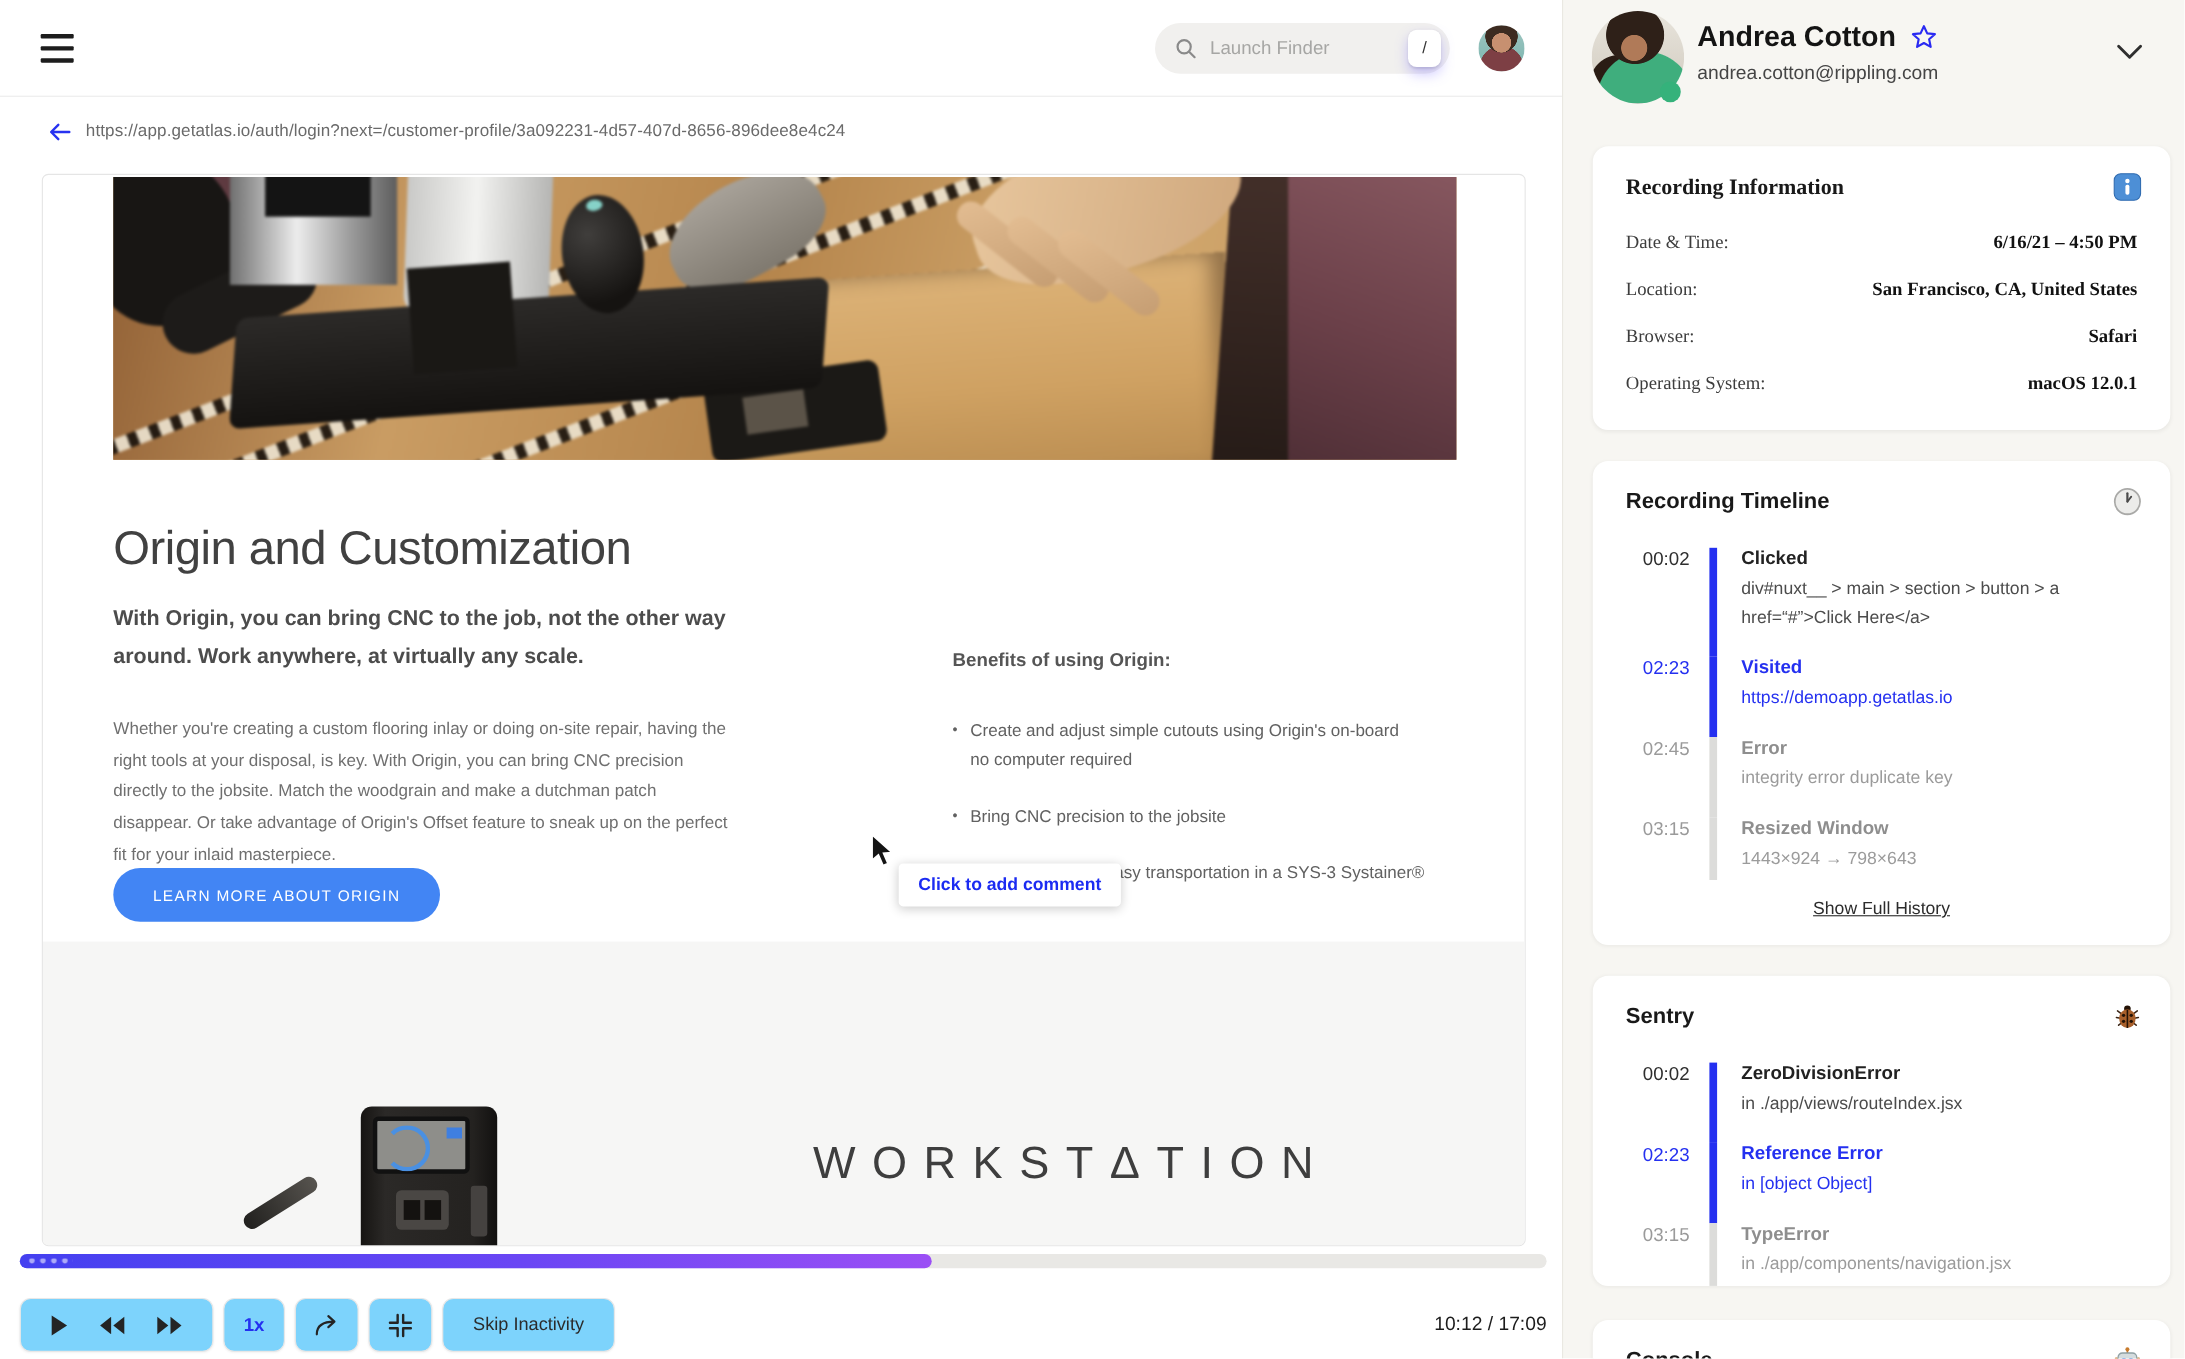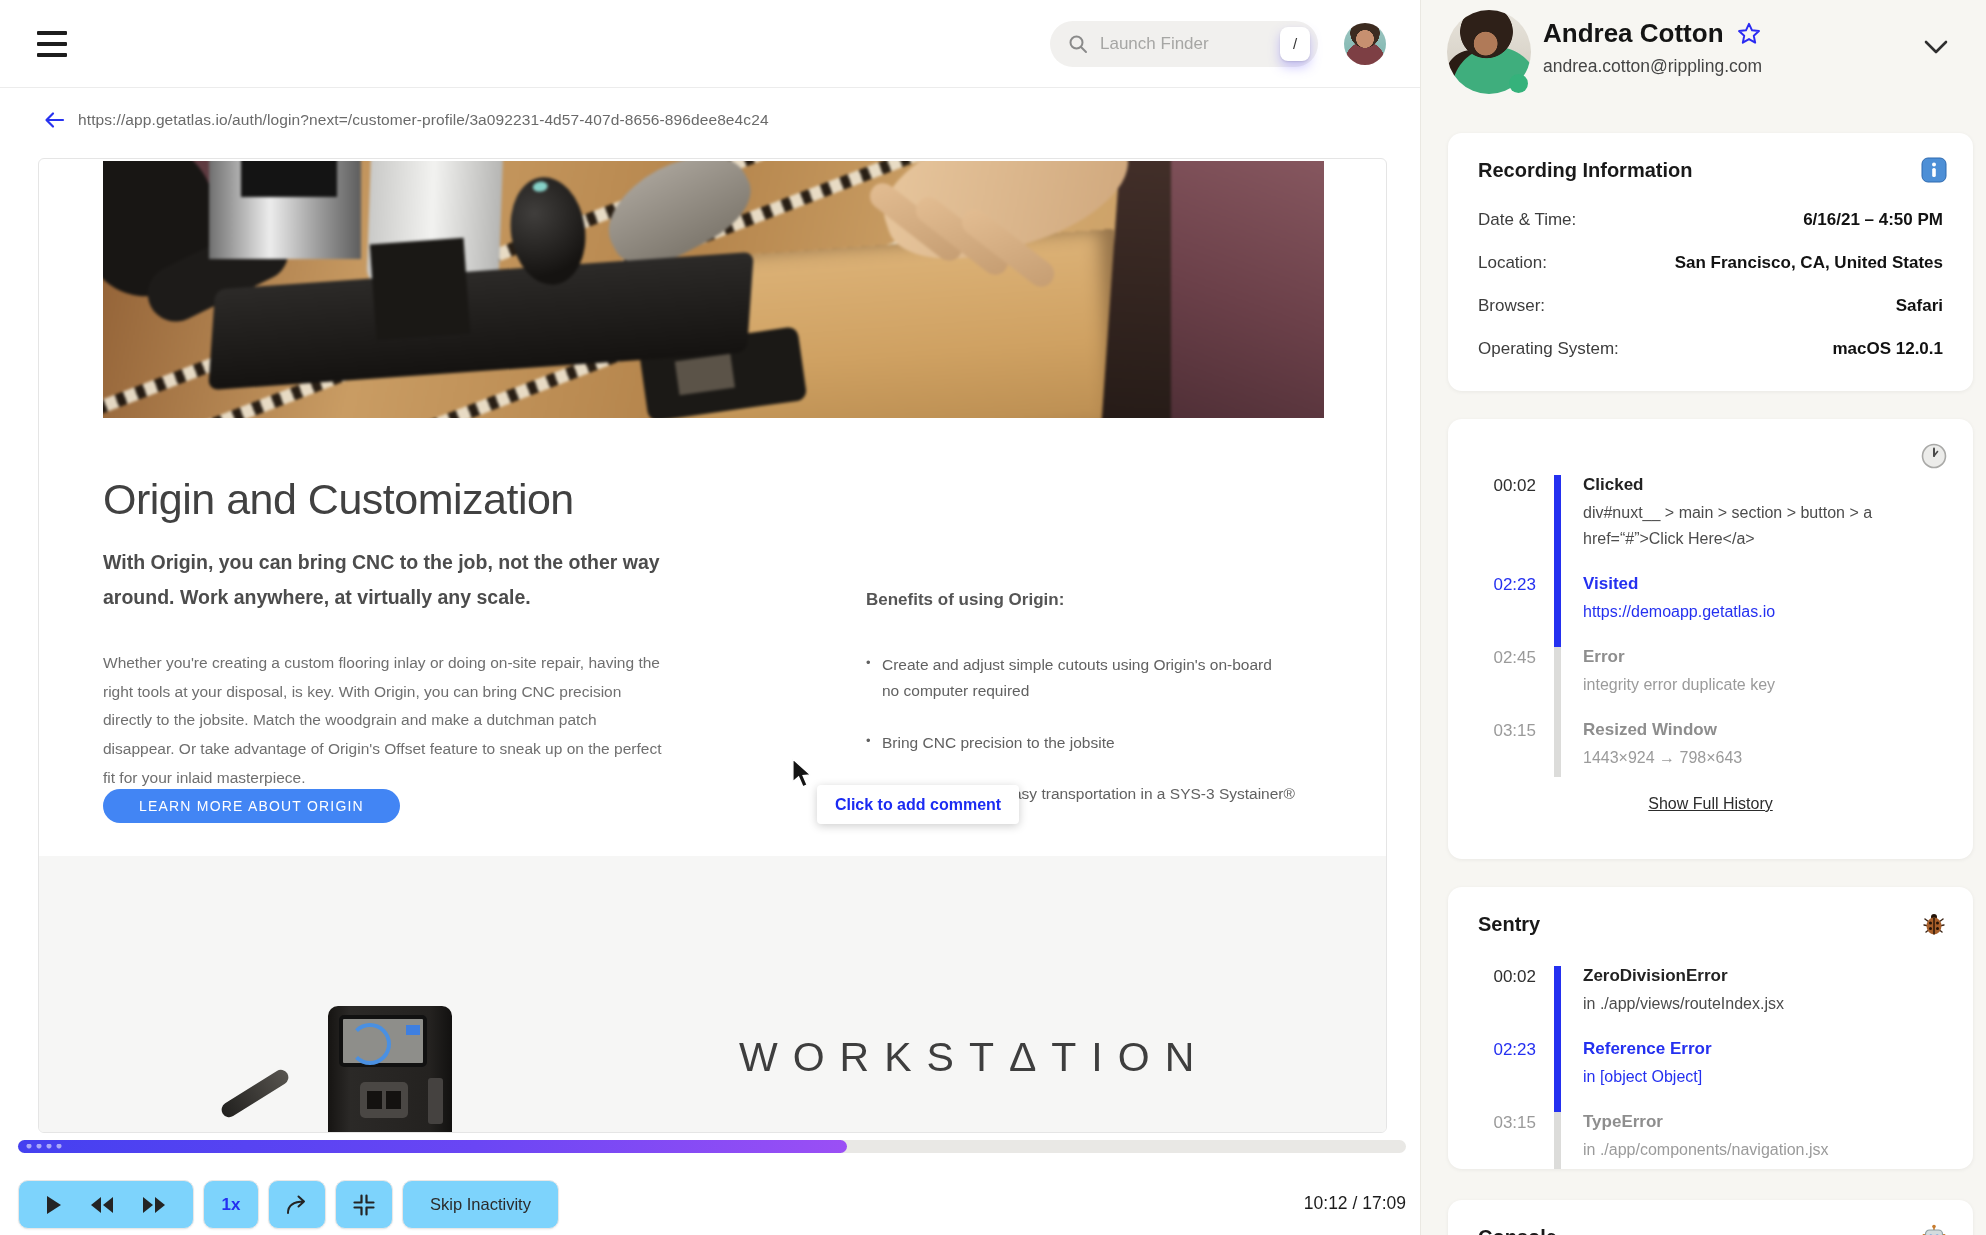--- a/index.html
+++ b/index.html
@@ -86,21 +86,21 @@
 
   .r-h2 { position:absolute; left:64px; top:316px; font-size:43px; font-weight:500; color:#414141; letter-spacing:-.5px; }
   .r-lead { position:absolute; left:64px; top:386px; width:610px; font-size:19.5px; font-weight:700;
     color:#4c4c4c; line-height:1.8; }
   .r-body { position:absolute; left:64px; top:490px; width:565px; font-size:15.5px; color:#6f6f6f; line-height:1.85; }
   .benefits { position:absolute; left:827px; top:398px; width:480px; }
   .benefits h3 { font-size:17px; font-weight:700; color:#555;margin-top:33px; }
   .benefits ul { list-style:none; margin-top:42px; }
   .benefits li { position:relative; padding-left:16px; font-size:15.5px; color:#616161; line-height:1.7; margin-bottom:25px; }
   .benefits li::before { content:"•"; position:absolute; left:0; top:0; font-size:13px; color:#616161; }
-  .cta { position:absolute; left:64px; top:630px; height:34px; padding:0 36px; border:none; border-radius:25px;
+  .cta { position:absolute; left:64px; top:630px; height:49px; padding:0 36px; border:none; border-radius:25px;
     background:#4285f4; color:#fff; font-size:14px; letter-spacing:1.2px; font-family:inherit; cursor:pointer; }
 
   .graysec { position:absolute; left:0; right:0; top:697px; bottom:0; background:#f6f6f5; }
   .wordmark { position:absolute; left:700px; top:178px; font-size:41px; font-weight:500;
     letter-spacing:15px; color:#3e3e3e; }
   .device { position:absolute; left:289px; top:150px; width:124px; height:128px; }
   .dev-body { position:absolute; inset:0; border-radius:10px 10px 0 0;
     background:linear-gradient(90deg,#161412,#2b2927 18%,#242220 82%,#121110); }
   .dev-screen { position:absolute; left:11px; top:9px; width:88px; height:52px; background:#8e8e8a;
     border:4px solid #111; border-radius:5px; }
@@ -152,21 +152,21 @@
   .online-dot { position:absolute; left:88px; top:74px; width:19px; height:19px; border-radius:50%; background:#35b27b; }
   .u-name-row { position:absolute; left:122px; top:18px; display:flex; align-items:center; gap:12px; }
   .u-name { font-size:26px; font-weight:700; color:#141414; }
   .u-email { position:absolute; left:122px; top:56px; font-size:17.5px; color:#454545; }
   .u-chevron { position:absolute; right:36px; top:38px; cursor:pointer; }
 
   .card { position:absolute; left:27px; width:525px; background:#fff; border-radius:14px;
     box-shadow:0 1px 4px rgba(20,20,20,.06); padding:26px 30px; }
   .card .c-title { font-size:20px; font-weight:700; color:#191919; }
   .card .c-icon { position:absolute; right:26px; top:24px; }
-  .card-info { top:133px; height:258px; }
+  .card-info { top:133px; height:258px;font-family:Liberation Serif, serif; }
   .card-timeline { top:419px; height:440px; }
   .card-sentry { top:887px; height:282px; }
   .card-console { top:1200px; height:120px; }
 
   .inforows { margin-top:28px; }
   .irow { display:flex; justify-content:space-between; margin-bottom:23px; }
   .irow .lbl { font-size:17px; color:#3d3d3d; }
   .irow .val { font-size:17px; font-weight:700; color:#121212; text-align:right; }
 
   .events { margin-top:30px; }
@@ -357,20 +357,21 @@
             <span class="val">Safari</span>
           </div>
         <div class="irow">
             <span class="lbl">Operating System:</span>
             <span class="val">macOS 12.0.1</span>
           </div>
       </div>
     </section>
 
     <section class="card card-timeline">
+      <div class="c-title">Recording Timeline</div>
       <svg class="c-icon" width="26" height="26" viewBox="0 0 26 26">
           <circle cx="13" cy="13" r="11.5" fill="#ececea" stroke="#a9a9a7" stroke-width="1.6"></circle>
           <line x1="13" y1="13" x2="13" y2="5.5" stroke="#4a4a4a" stroke-width="2" stroke-linecap="round"></line>
           <line x1="13" y1="13" x2="16.5" y2="8.5" stroke="#4a4a4a" stroke-width="1.6" stroke-linecap="round"></line>
         </svg>
       <div class="events">
         <div class="evt past">
           <div class="evt-time">00:02</div>
             <div class="evt-bar"></div>
           <div class="evt-body">

